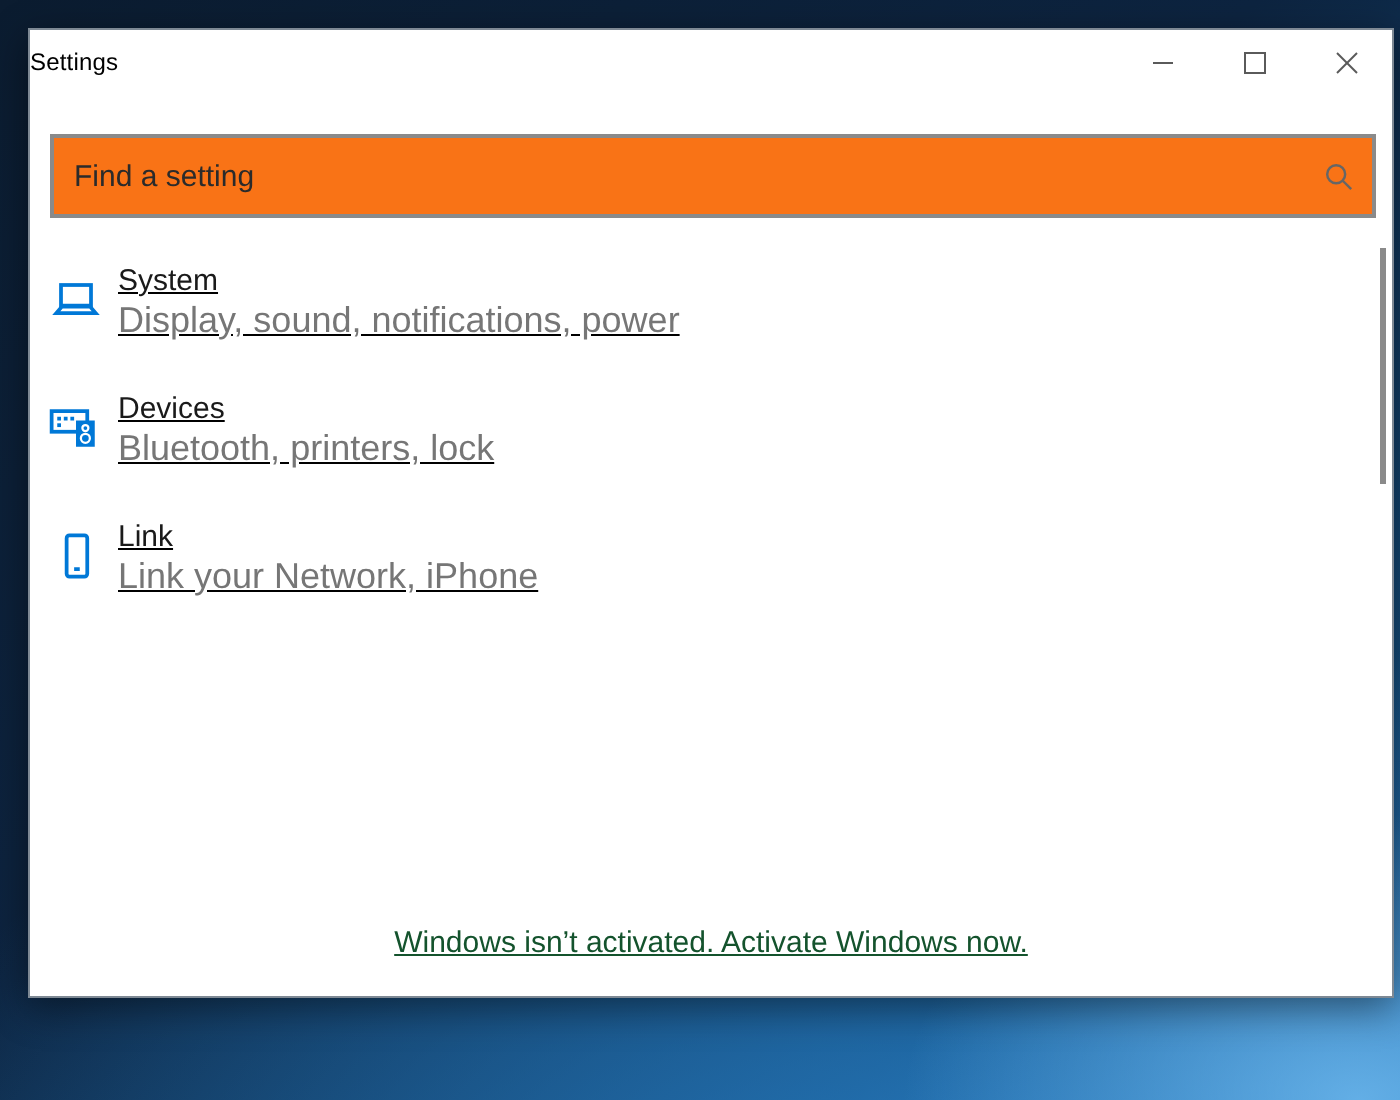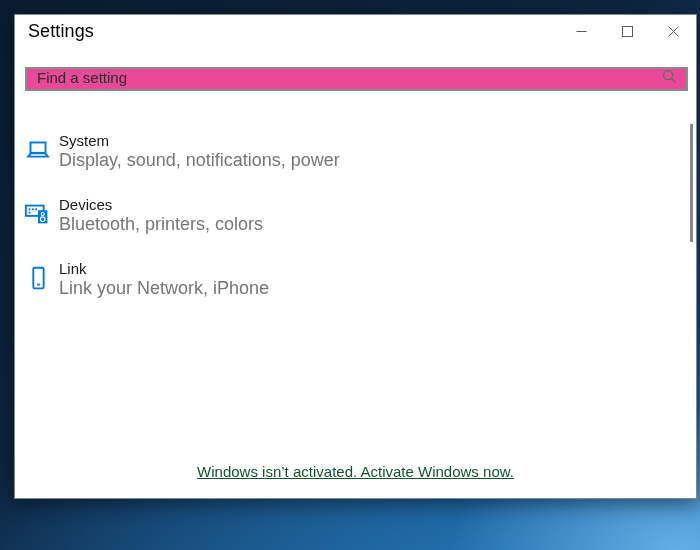--- a/index.html
+++ b/index.html
@@ -27,41 +27,41 @@
     border: 1px solid rgba(20,40,60,0.55);
     box-shadow: 0 5px 18px rgba(0,0,0,0.45);
   }
 
   
   .titlebar {
     position: absolute; left: 0; top: 0; right: 0; height: 32px;
     display: flex; align-items: center;
   }
   .titlebar-title {
-    font-size: 18px; color: #000; padding-left: 13px; letter-spacing: 0.1px;
+    font-size: 12px; color: #000; letter-spacing: 0.1px;
   }
   .caption-buttons {
     position: absolute; right: 0; top: 0; height: 32px;
     display: flex;
   }
   .caption-btn {
     width: 46px; height: 32px;
     display: flex; align-items: center; justify-content: center;
     cursor: default;
   }
   .caption-btn svg { display: block; }
 
   
   .searchbox {
     position: absolute;
     left: 10px; top: 52px;
-    width: 663px; height: 24px;
+    width: 663px; height: 42px;
     border: 2px solid #8a8a8a;
-    background: #ec4899;
-    display: flex; align-items: flex-start;
+    background: #f97316;
+    display: flex; align-items: center;
   }
   .searchbox input {
     flex: 1; border: none; outline: none;
     font-family: "Liberation Sans", sans-serif;
     font-size: 15px; color: #1f1f1f;
     padding: 0 8px 0 10px;
     background: transparent;
   }
   .searchbox input::placeholder { color: #2b2b2b; opacity: 1; }
   .search-icon { padding-right: 9px; display: flex; align-items: center; }
@@ -72,21 +72,21 @@
   }
   .item {
     height: 64px;
     display: flex; align-items: center;
     cursor: default;
   }
   .item-icon {
     width: 36px; display: flex; align-items: center; justify-content: flex-start;
     flex: 0 0 36px;
   }
-  .item-text { padding-left: 0px; }
+  .item-text { padding-left: 0px; text-decoration: underline; }
   .item-title {
     font-size: 15px; color: #1a1a1a; line-height: 19px;
   }
   .item-subtitle {
     font-size: 18px; color: #767676; line-height: 17px; margin-top: 2px;
   }
 
   
   .activation {
     position: absolute; left: 0; right: 0; top: 448px;
@@ -169,21 +169,21 @@
             <rect x="13" y="10" width="2" height="2"></rect>
               <rect x="6" y="13.5" width="2" height="2"></rect>
           </g>
           <rect x="16" y="12" width="10" height="14" fill="#0078d7"></rect>
           <circle cx="21" cy="16" r="1.6" fill="none" stroke="#fff" stroke-width="1.2"></circle>
           <circle cx="21" cy="21.5" r="2.4" fill="none" stroke="#fff" stroke-width="1.2"></circle>
         </svg>
       </span>
       <div class="item-text">
         <div class="item-title">Devices</div>
-        <div class="item-subtitle">Bluetooth, printers, colors</div>
+        <div class="item-subtitle">Bluetooth, printers, lock</div>
       </div>
     </div>
 
     <div class="item">
       <span class="item-icon">
         <svg width="30" height="30" viewBox="0 0 32 32" fill="none" stroke="#0078d7" stroke-width="2">
           <rect x="11" y="5" width="11" height="22" rx="1.5"></rect>
           <line x1="15" y1="23" x2="18" y2="23"></line>
         </svg>
       </span>

